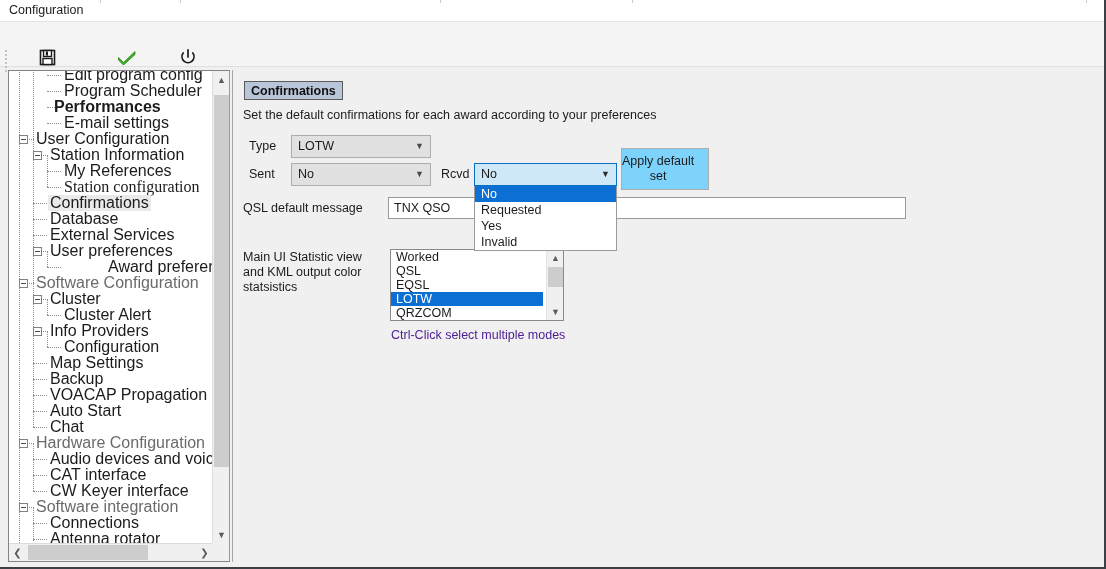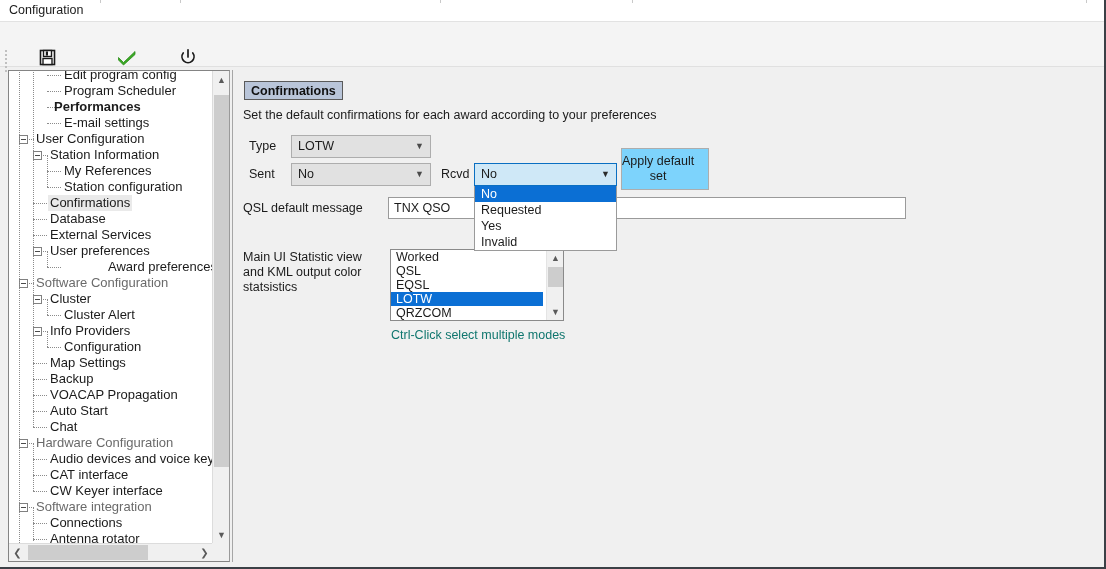--- a/index.html
+++ b/index.html
@@ -79,21 +79,21 @@
     position: absolute; left: 0; top: 0;
     width: 204px; height: 472px;
     overflow: hidden;
   }
   .tree {
     position: absolute; left: 0; top: -4px;
     width: 300px;
   }
   .tnode {
     position: relative; height: 16px;
-    font-size: 13px; color: #1b1b1b;
+    font-size: 16px; color: #1b1b1b;
     white-space: nowrap; line-height: 16px;
     cursor: default;
   }
   .tnode.grp { color: #6a6a6a; }
   .tnode .txt {
     position: absolute; top: 0;
   }
   .tnode.sel .txt {
     background: #eaeaea;
     padding: 0 2px;
@@ -287,21 +287,21 @@
     color: #5a5a5a; font-size: 9px;
   }
   .lbscroll .arrow.up { top: 0; }
   .lbscroll .arrow.dn { bottom: 0; }
   .lbscroll .thumb {
     position: absolute; left: 1px; top: 17px;
     width: 15px; height: 20px; background: #cdcdcd;
   }
   .hint {
     position: absolute;
-    font-size: 12.5px; color: #0f766e; white-space: nowrap;
+    font-size: 12.5px; color: #4c1d95; white-space: nowrap;
   }
 </style>
 </head>
 <body>
 
 <div id="app">
 
   <div class="titlebar">
     <div class="tb-seam" style="left:100px"></div>
     <div class="tb-seam" style="left:180px"></div>
@@ -381,21 +381,21 @@
             <span class="exp" style="left: 24px;"></span>
             <span class="stub" style="left: 34px; width: 5px;"></span>
             <span class="txt" style="left: 41px;">Station Information</span>
           </div>
           <div class="tnode">
             <span class="stub" style="left: 38px; width: 14px;"></span>
             <span class="txt" style="left: 55px;">My References</span>
           </div>
           <div class="tnode">
             <span class="stub" style="left: 38px; width: 14px;"></span>
-            <span class="txt" style="left: 55px;">Station configuration</span>
+            <span class="txt" style="left: 55px; font-family: Liberation Serif, serif;">Station configuration</span>
           </div>
           <div class="tnode sel">
             <span class="stub" style="left: 24px; width: 14px;"></span>
             <span class="txt" style="left: 41px;">Confirmations</span>
           </div>
           <div class="tnode">
             <span class="stub" style="left: 24px; width: 14px;"></span>
             <span class="txt" style="left: 41px;">Database</span>
           </div>
           <div class="tnode">

